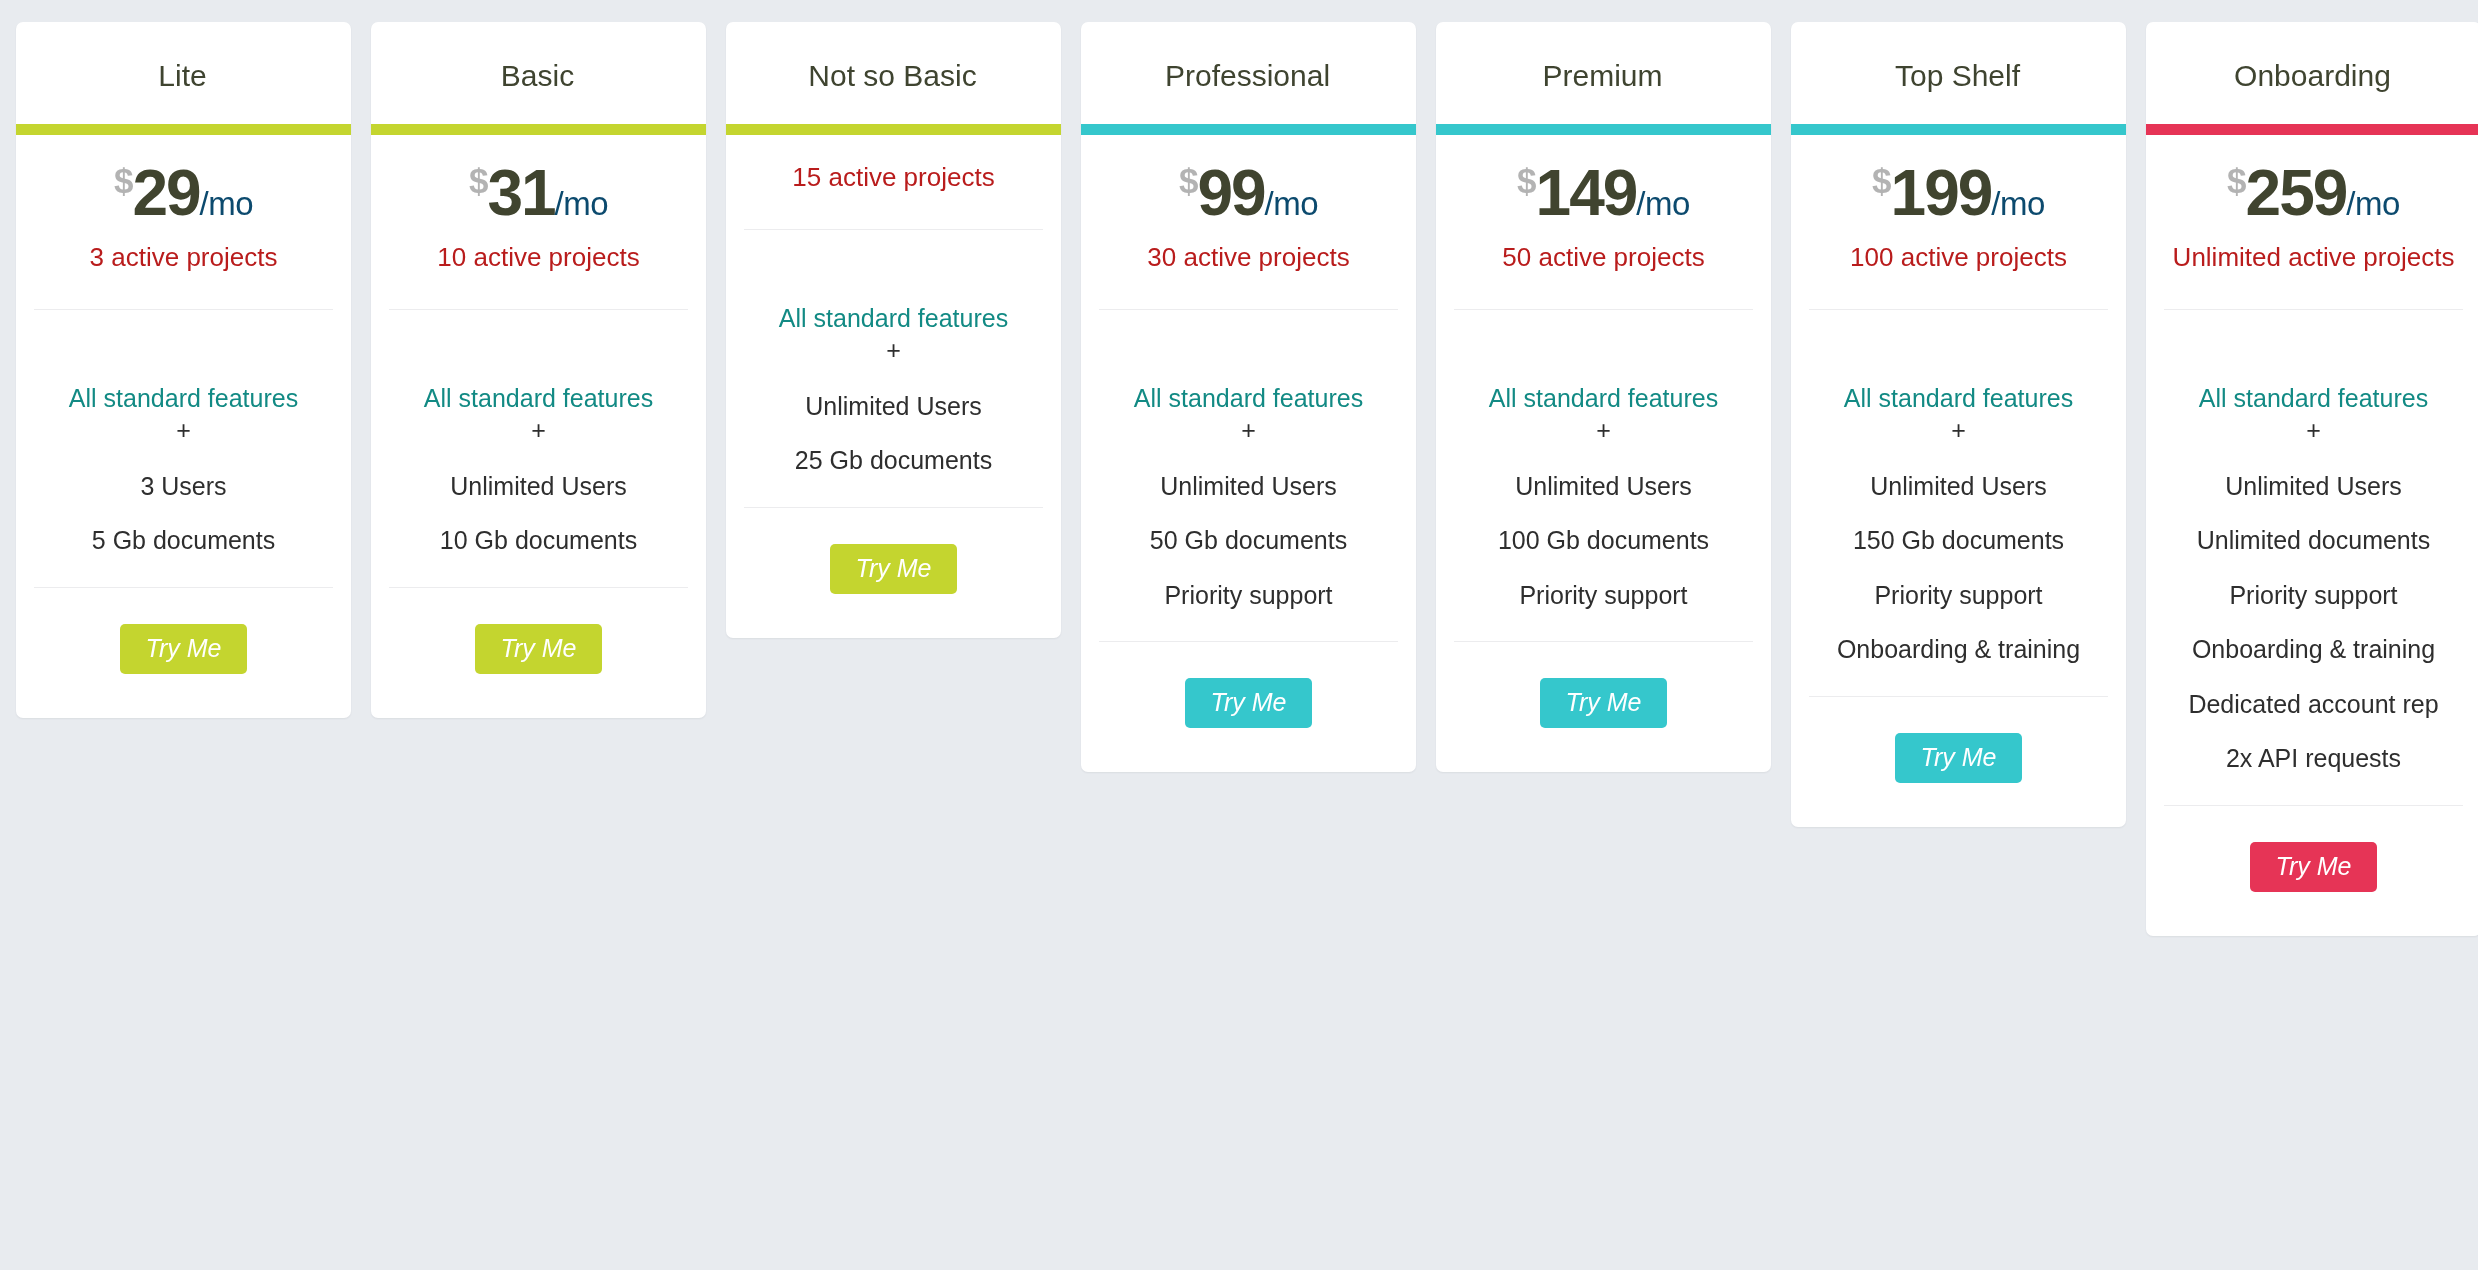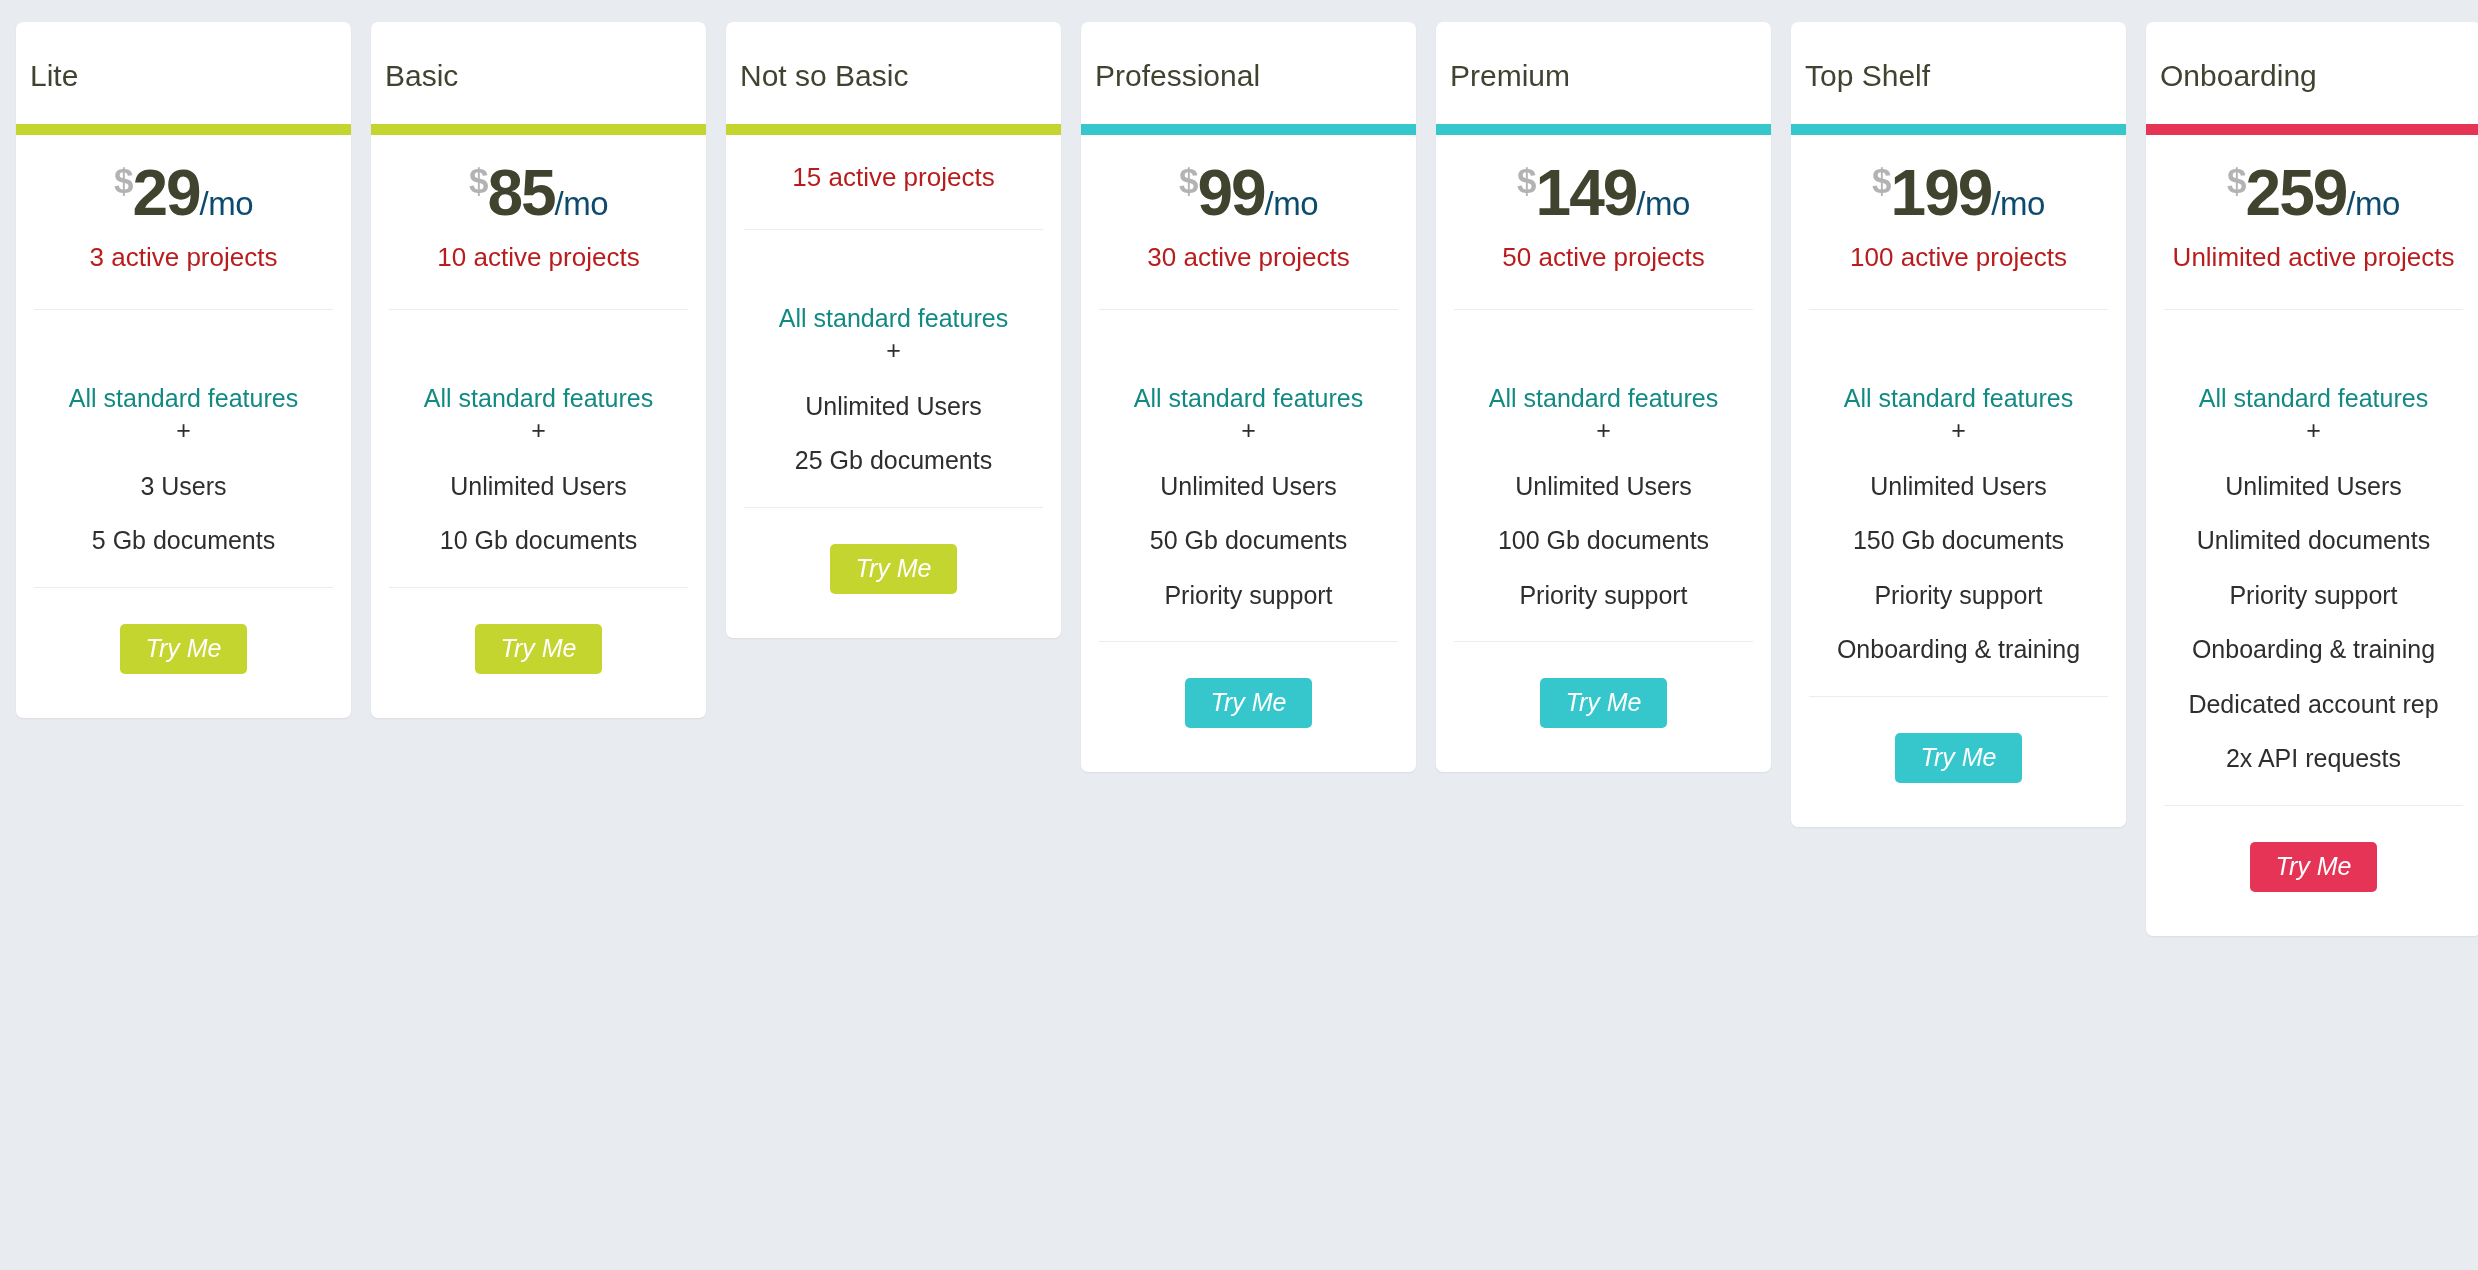--- a/index.html
+++ b/index.html
@@ -20,22 +20,22 @@
     width: 335px;
     background: #ffffff;
     border-radius: 7px;
     box-shadow: 0 1px 2px rgba(30,40,60,0.07);
     display: flex;
     flex-direction: column;
     overflow: hidden;
     flex: 0 0 335px;
   }
   .card-header {
-    padding: 36px 10px 30px 14px;
-    text-align: left;
+    padding: 36px 10px 30px 8px;
+    text-align: center;
   }
   .plan-name {
     font-size: 30px;
     color: #3f4430;
     font-weight: 400;
     line-height: 1.2;
   }
   .accent-bar { height: 11px; width: 100%; }
   .price-block {
     padding: 26px 16px 34px 16px;
@@ -139,21 +139,21 @@
       </div>
       <div class="divider"></div>
       <div class="card-footer"><button class="try-btn" style="background: rgb(196, 213, 47);">Try Me</button></div>
     </div>
     <div class="plan-card">
       <div class="card-header">
         <div class="plan-name">Basic</div>
       </div>
       <div class="accent-bar" style="background: rgb(196, 213, 47);"></div>
       <div class="price-block">
-        <div class="price-row"><span class="currency">$</span><span class="amount">85</span><span class="period">/mo</span></div>
+        <div class="price-row"><span class="currency">$</span><span class="amount">31</span><span class="period">/mo</span></div>
         <div class="projects">10 active projects</div>
       </div>
       <div class="divider"></div>
       <div class="features">
         <div class="feature-head">All standard features</div>
         <div class="feature-plus">+</div>
         <div class="feature-item">Unlimited Users</div>
         <div class="feature-item">10 Gb documents</div>
       </div>
       <div class="divider"></div>

